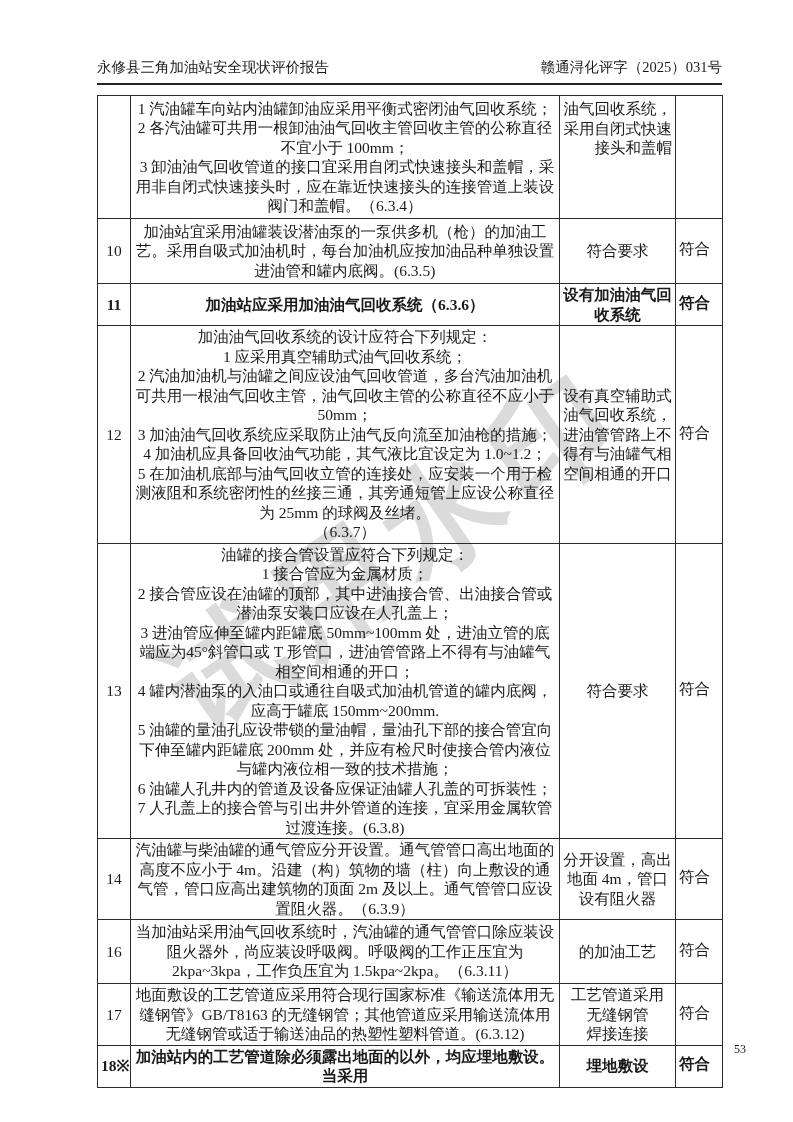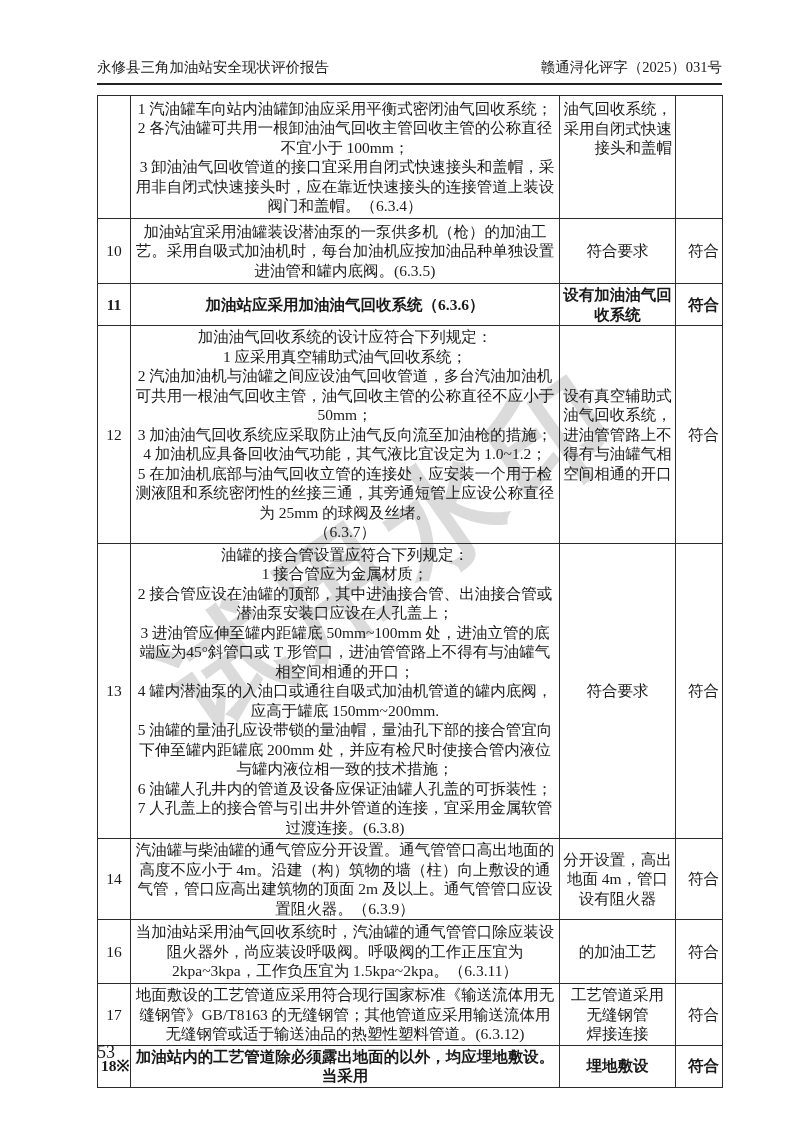--- a/index.html
+++ b/index.html
@@ -36,38 +36,38 @@
   table.eval-table td{
     border:1.5px solid #2b2b2b;
     padding:1px 3px;
     font-size:15.5px;line-height:19.5px;
     vertical-align:middle;
     overflow:hidden;
   }
   td.num-cell{text-align:center;padding:1px 0;margin-top:20px;}
   td.content-cell{text-align:center;white-space:pre-wrap;}
   td.result-cell{text-align:center;white-space:pre-wrap;padding:1px 1px;}
-  td.status-cell{text-align:right;padding:1px 0;}
+  td.status-cell{text-align:left;padding:1px 0;font-family:Liberation Mono, monospace;}
   tr.row-0 td.result-cell{vertical-align:top;padding-top:3px;text-align:right;}
   .bold{font-weight:bold;}
 
   tr.row-0{height:123px;}
   tr.row-1{height:65px;}
   tr.row-2{height:35px;}
   tr.row-3{height:197px;}
   tr.row-4{height:290px;}
   tr.row-5{height:67px;}
   tr.row-6{height:24px;}
   tr.row-7{height:64px;}
   tr.row-8{height:54px;}
   tr.row-9{height:27px;}
 
   .doc-footer{
     position:absolute;left:97px;top:1042px;width:625px;
-    text-align:left;font-size:18px;z-index:3;
+    text-align:right;font-size:12px;z-index:3;padding-left:24px;
   }
 </style>
 </head>
 <body>
 
 <div class="page">
 
   <div class="doc-header">
     <span class="h-left">永修县三角加油站安全现状评价报告</span>
     <span class="h-right">赣通浔化评字（2025）031号</span>

